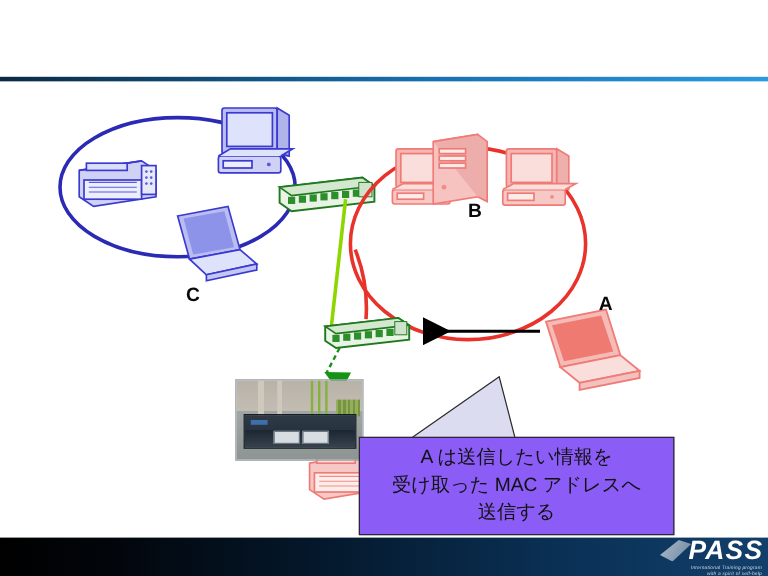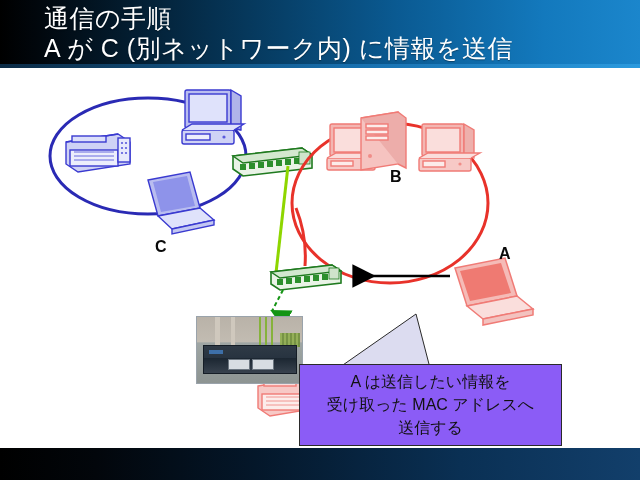--- a/index.html
+++ b/index.html
@@ -97,24 +97,20 @@
     position:absolute;left:0;top:5px;width:261px;
     text-align:center;color:#111;font-size:16px;line-height:23px;
     white-space:pre-line;
   }
 </style>
 </head>
 <body>
 
 <div id="slide">
 
-  <div id="header">
-    <div id="header-title">通信の手順
-A が C (別ネットワーク内) に情報を送信</div>
-  </div>
   <div id="header-underline"></div>
 
   <div id="canvas">
 
     <svg width="640" height="380" viewBox="0 0 640 380">
       <defs>
         <marker id="arrowblack" markerWidth="9" markerHeight="9" refX="8" refY="4.5" orient="auto">
           <path d="M9,0 L9,9 L0,4.5 z" fill="#000"></path>
         </marker>
         <marker id="arrowgreen" markerWidth="10" markerHeight="10" refX="5" refY="9" orient="auto">
@@ -279,14 +275,20 @@
 
     <div id="callout">
       <div id="callout-text">A は送信したい情報を
 受け取った MAC アドレスへ
 送信する</div>
     </div>
 
   </div>
 
   <div id="footer"></div>
+  <div id="logo">
+    <div id="logo-swoosh"></div>
+    <div id="logo-mark">PASS</div>
+    <div class="logo-tag" id="logo-tag1">International Training program</div>
+    <div class="logo-tag" id="logo-tag2">with a spirit of self-help</div>
+  </div>
 
 </div>
 
 </body></html>

